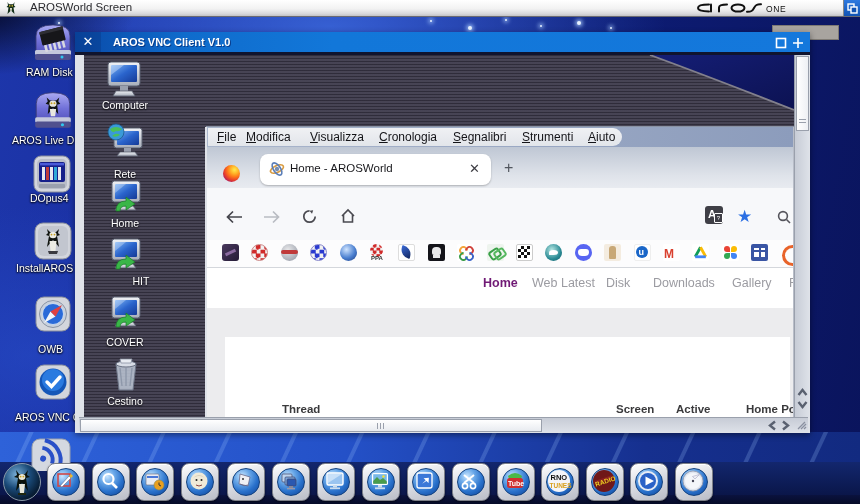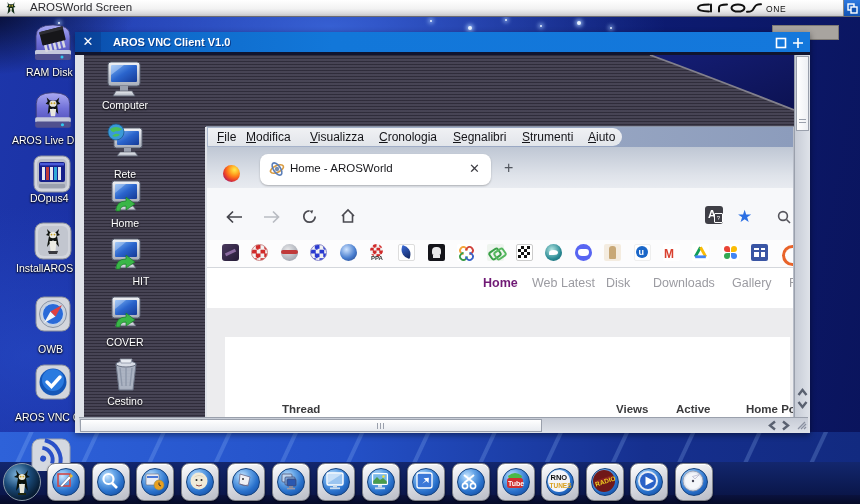--- a/index.html
+++ b/index.html
@@ -462,21 +462,21 @@
       <div id="ffcontent">
         <span class="nl" style="left:276px;color:#701a75;font-weight:bold;">Home</span>
         <span class="nl" style="left:325px">Web Latest</span>
         <span class="nl" style="left:399px">Disk</span>
         <span class="nl" style="left:446px">Downloads</span>
         <span class="nl" style="left:525px">Gallery</span>
         <span class="nl" style="left:582px">F</span>
         <div id="graysec">
           <div id="card">
             <span class="th" style="left:57px">Thread</span>
-            <span class="th" style="left:391px">Views</span>
+            <span class="th" style="left:391px">Screen</span>
             <span class="th" style="left:451px">Active</span>
             <span class="th" style="left:521px">Home Pos</span>
           </div>
         </div>
       </div>
     </div>
   </div>
   <div id="vsb">
     <div class="thumb">
         <div style="position:absolute;left:2px;top:62px;width:7px;height:1px;background:#9aa0ac"></div>

